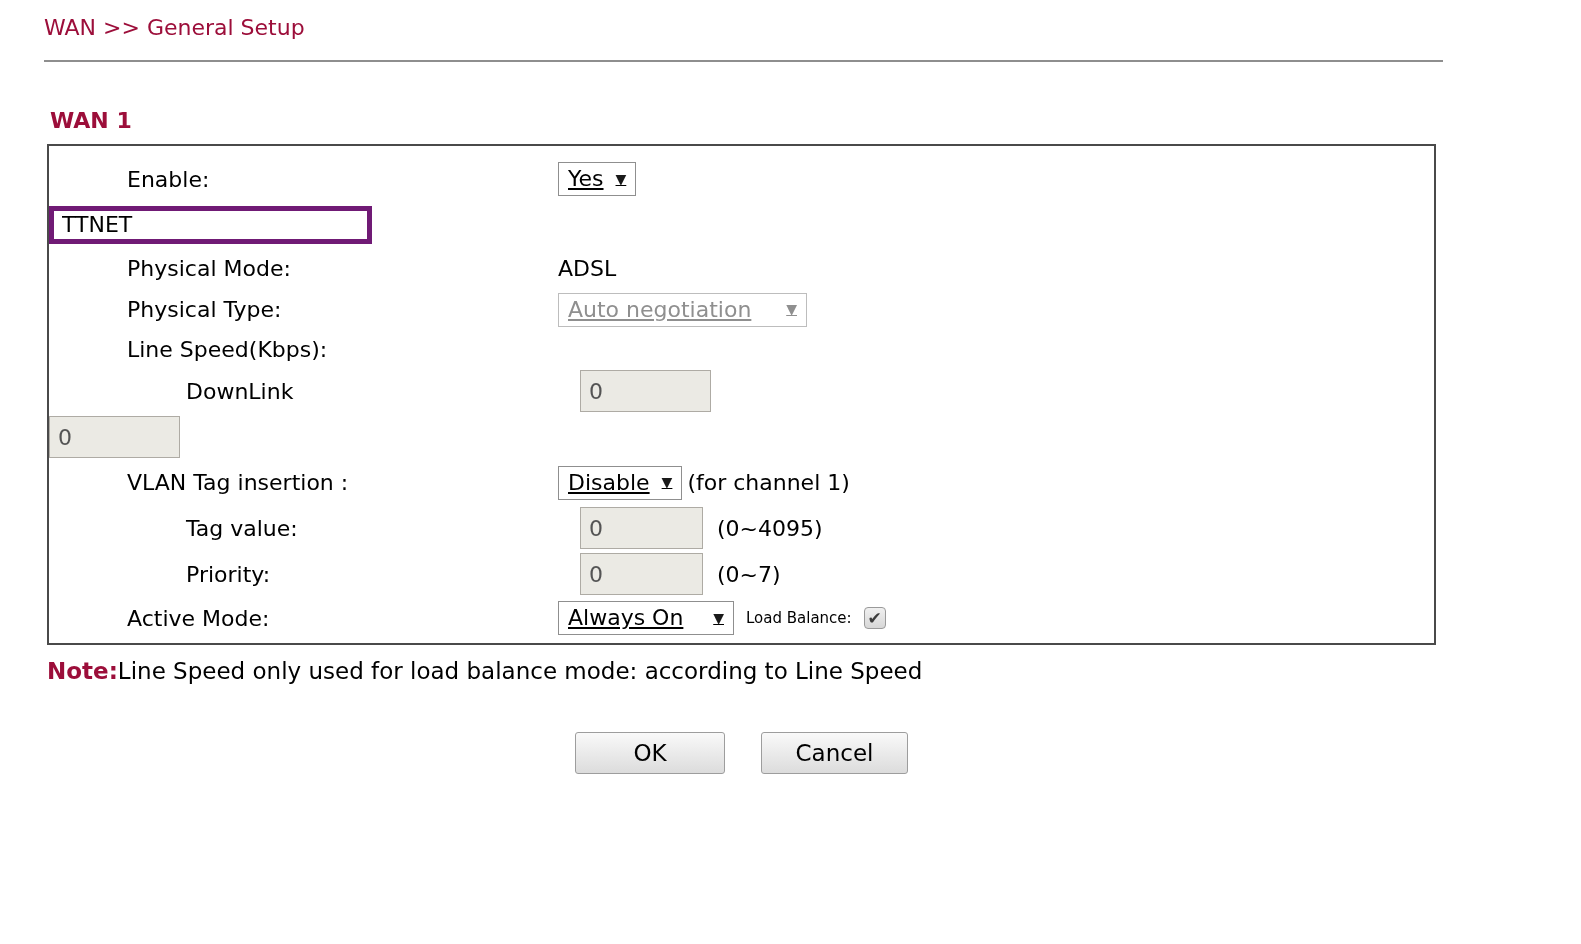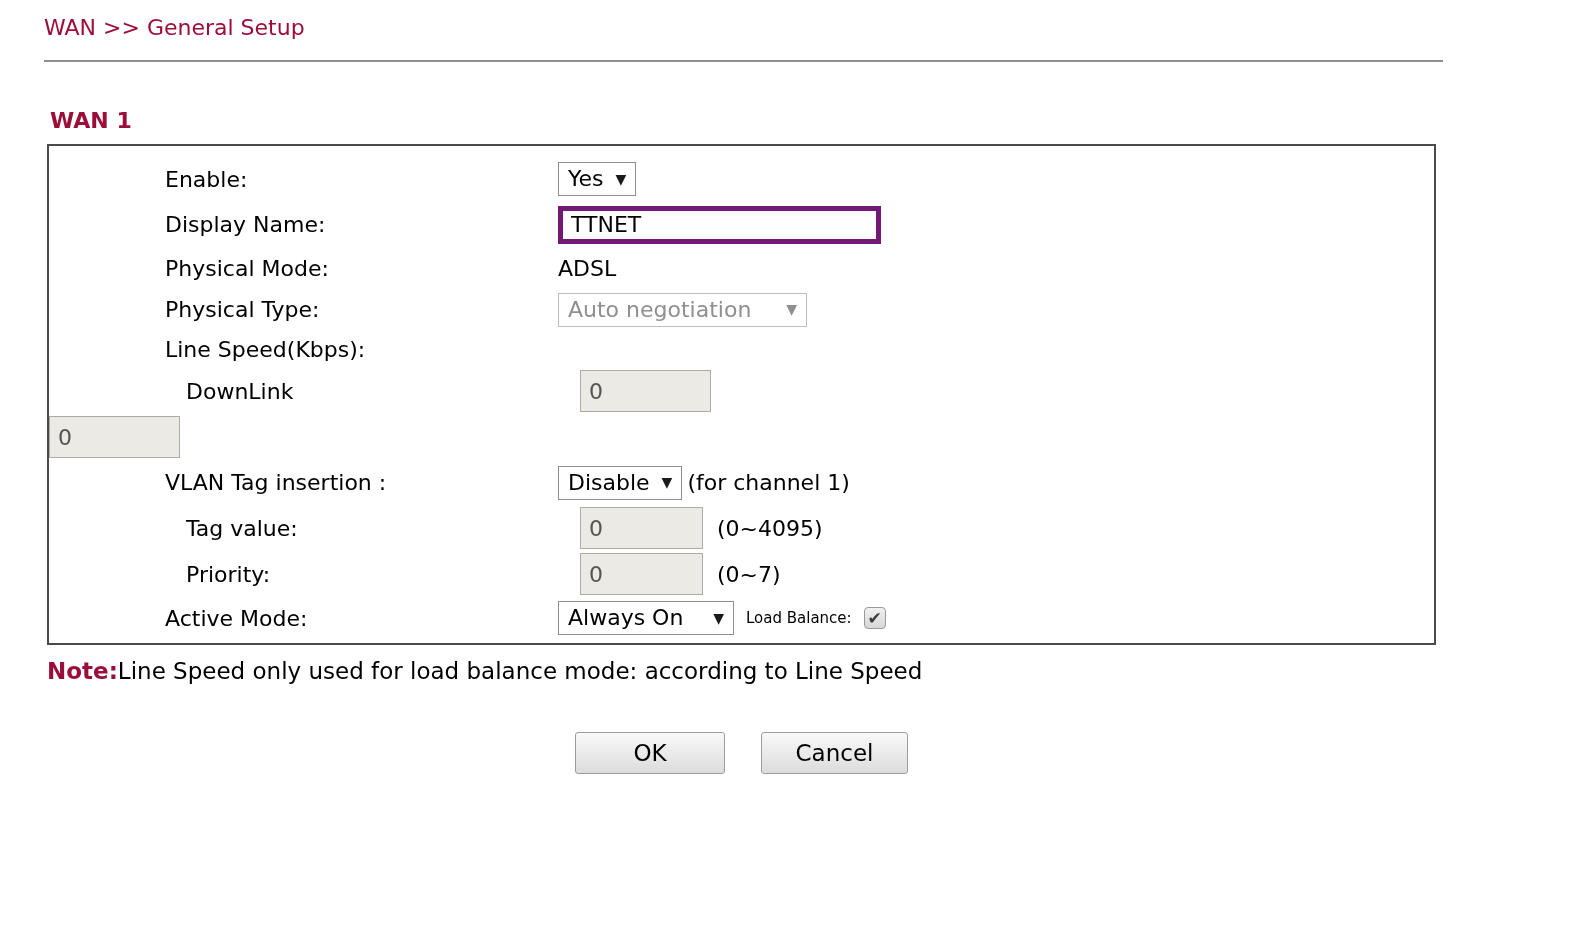--- a/index.html
+++ b/index.html
@@ -40,21 +40,21 @@
     border: 2px solid #4a4a4a;
     padding: 10px 0 4px 0;
     background: #fff;
   }
   .row {
     display: flex;
     align-items: center;
   }
   .row .label {
     width: 509px;
-    padding-left: 116px;
+    padding-left: 78px;
     font-size: 22px;
     flex: 0 0 auto;
   }
   .row .label.lv2 { padding-left: 115px; margin-left: 22px; }
   .row .field {
     display: flex;
     align-items: center;
   }
   .r46 { height: 46px; }
   .r45 { height: 45px; }
@@ -64,20 +64,21 @@
 
   
   .sel {
     display: inline-flex;
     align-items: center;
     background: #fff;
     border: 1px solid #8f8f8f;
     padding: 3px 9px 4px 9px;
     font-size: 22px;
     cursor: default;
+    text-decoration: underline;
   }
   .sel .arrow {
     margin-left: 12px;
     font-size: 14px;
     color: #1a1a1a;
     line-height: 1;
   }
   .sel.disabled {
     color: #8f8f8f;
     border-color: #bdbdbd;
@@ -160,21 +161,20 @@
       <div class="label">Enable:</div>
       <div class="field">
         <span class="sel">
           <span>Yes</span>
           <span class="arrow">▼</span>
         </span>
       </div>
     </div>
 
     <div class="row r45">
-      <div class="label">Display Name:</div>
       <div class="field">
         <input class="txt" style="width: 323px;" type="text" value="TTNET">
       </div>
     </div>
 
     <div class="row r42">
       <div class="label">Physical Mode:</div>
       <div class="field">
         <span class="plain-value">ADSL</span>
       </div>

